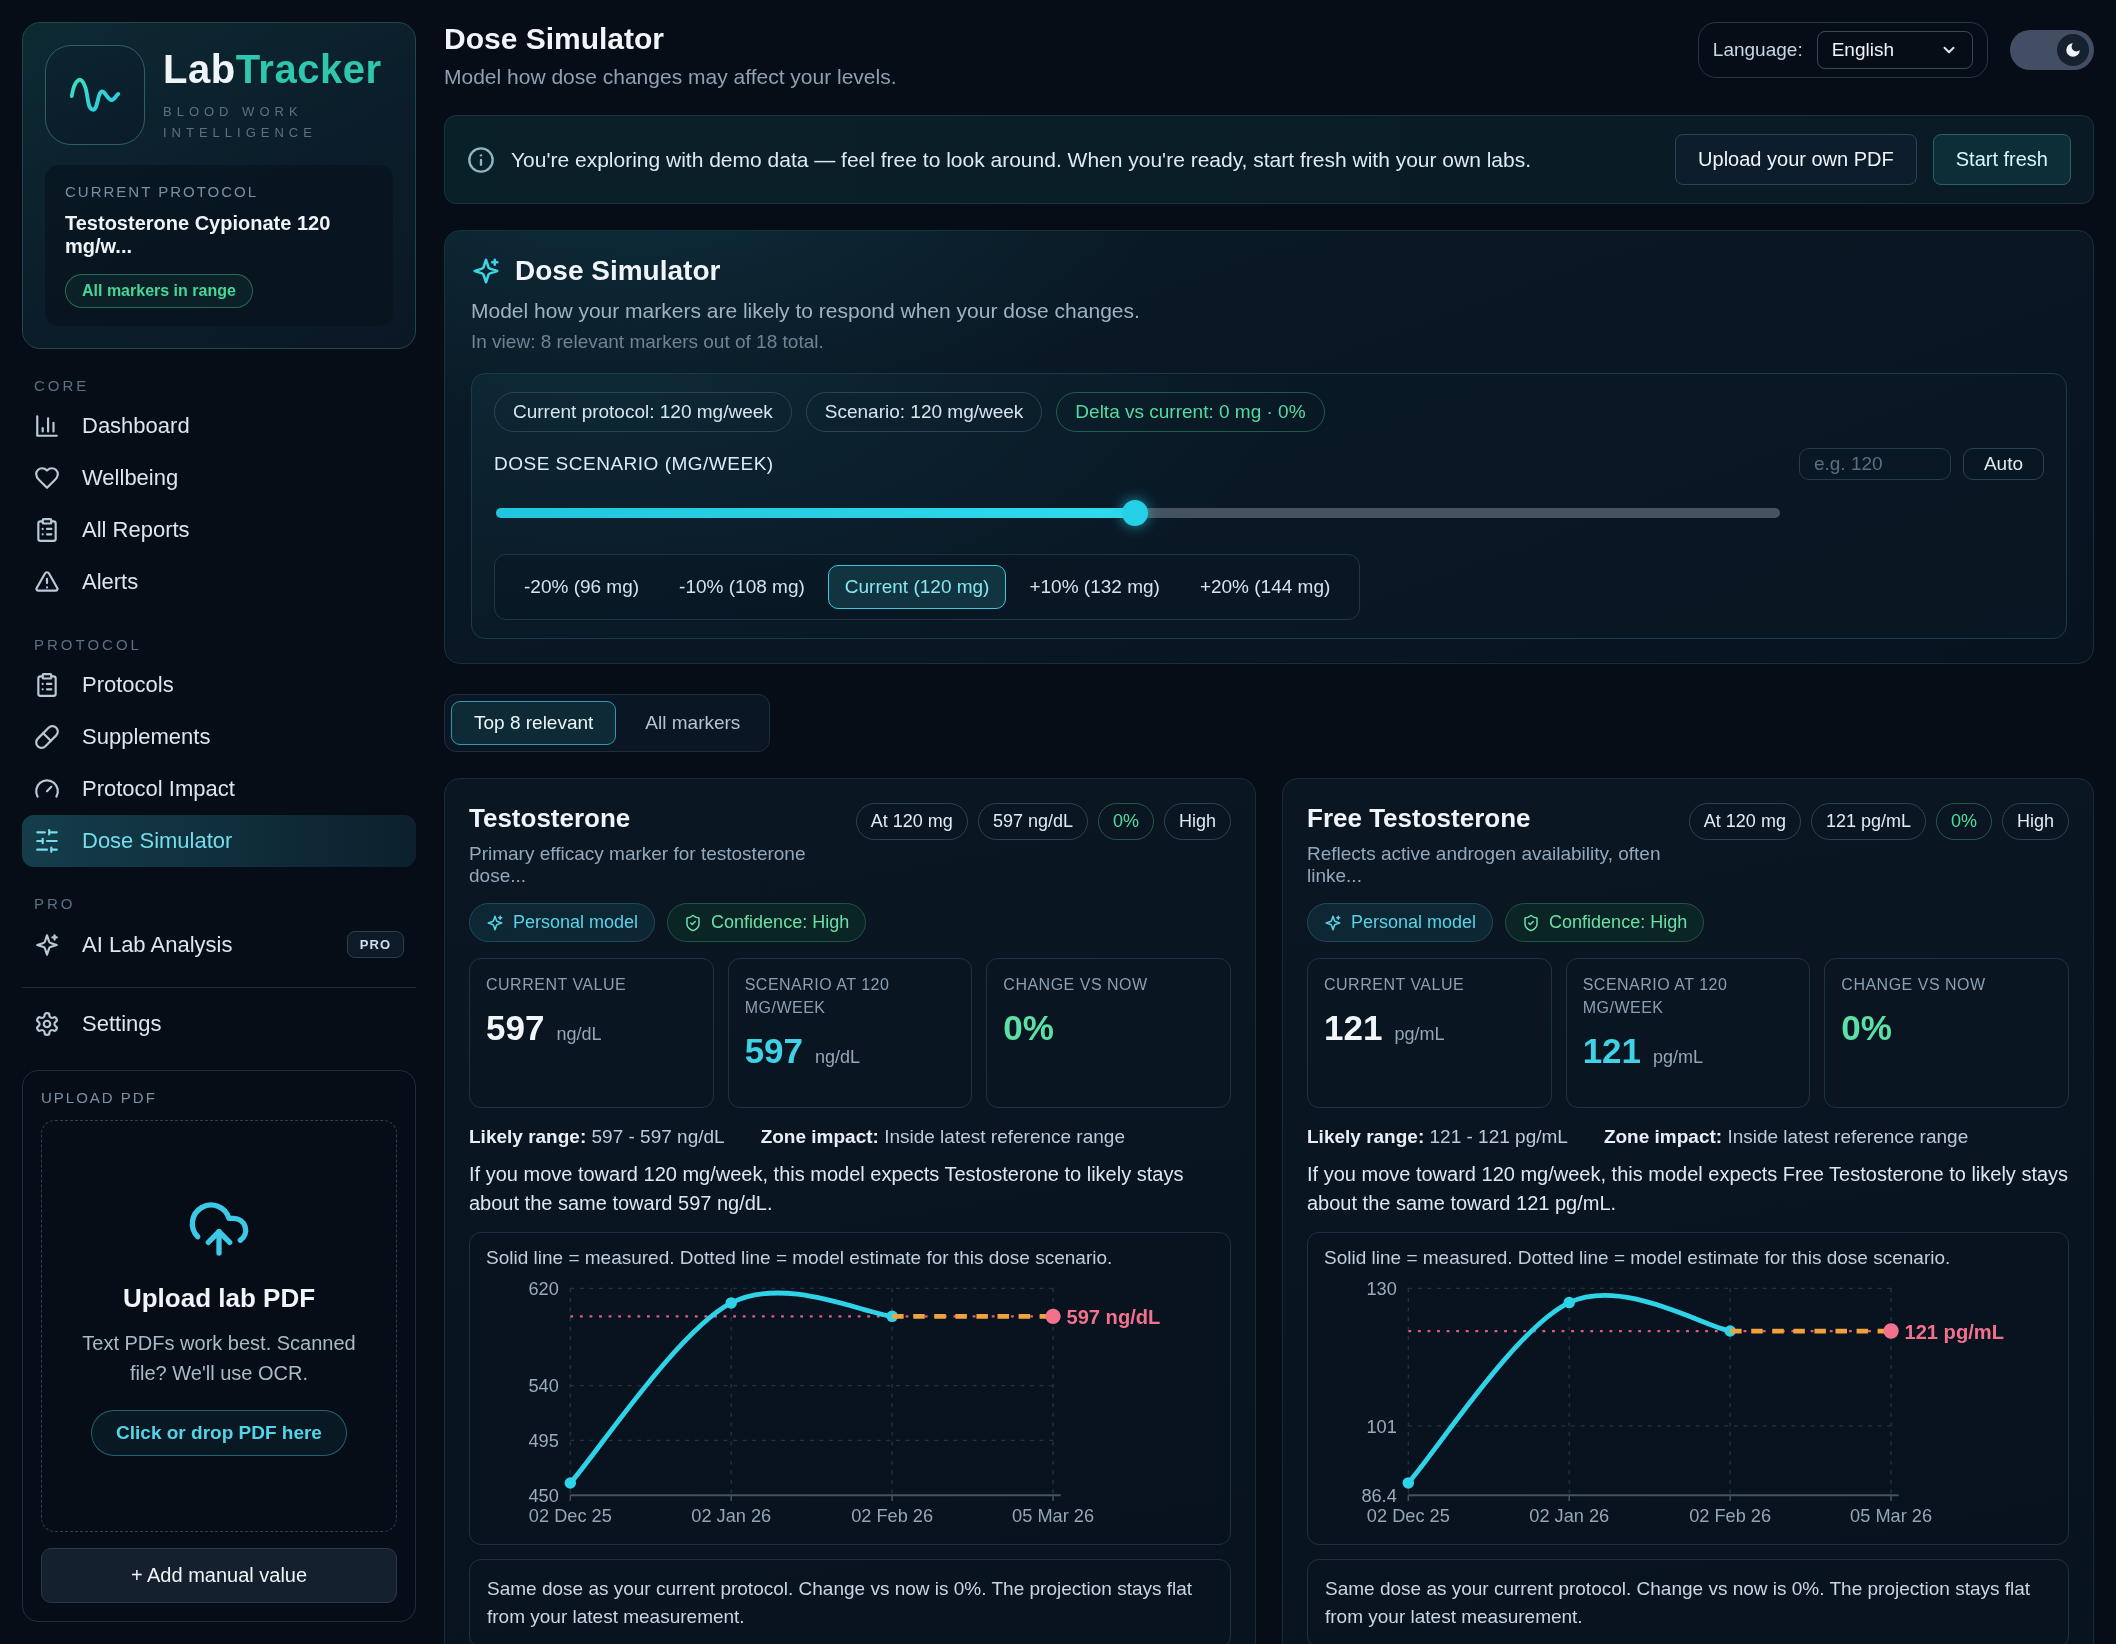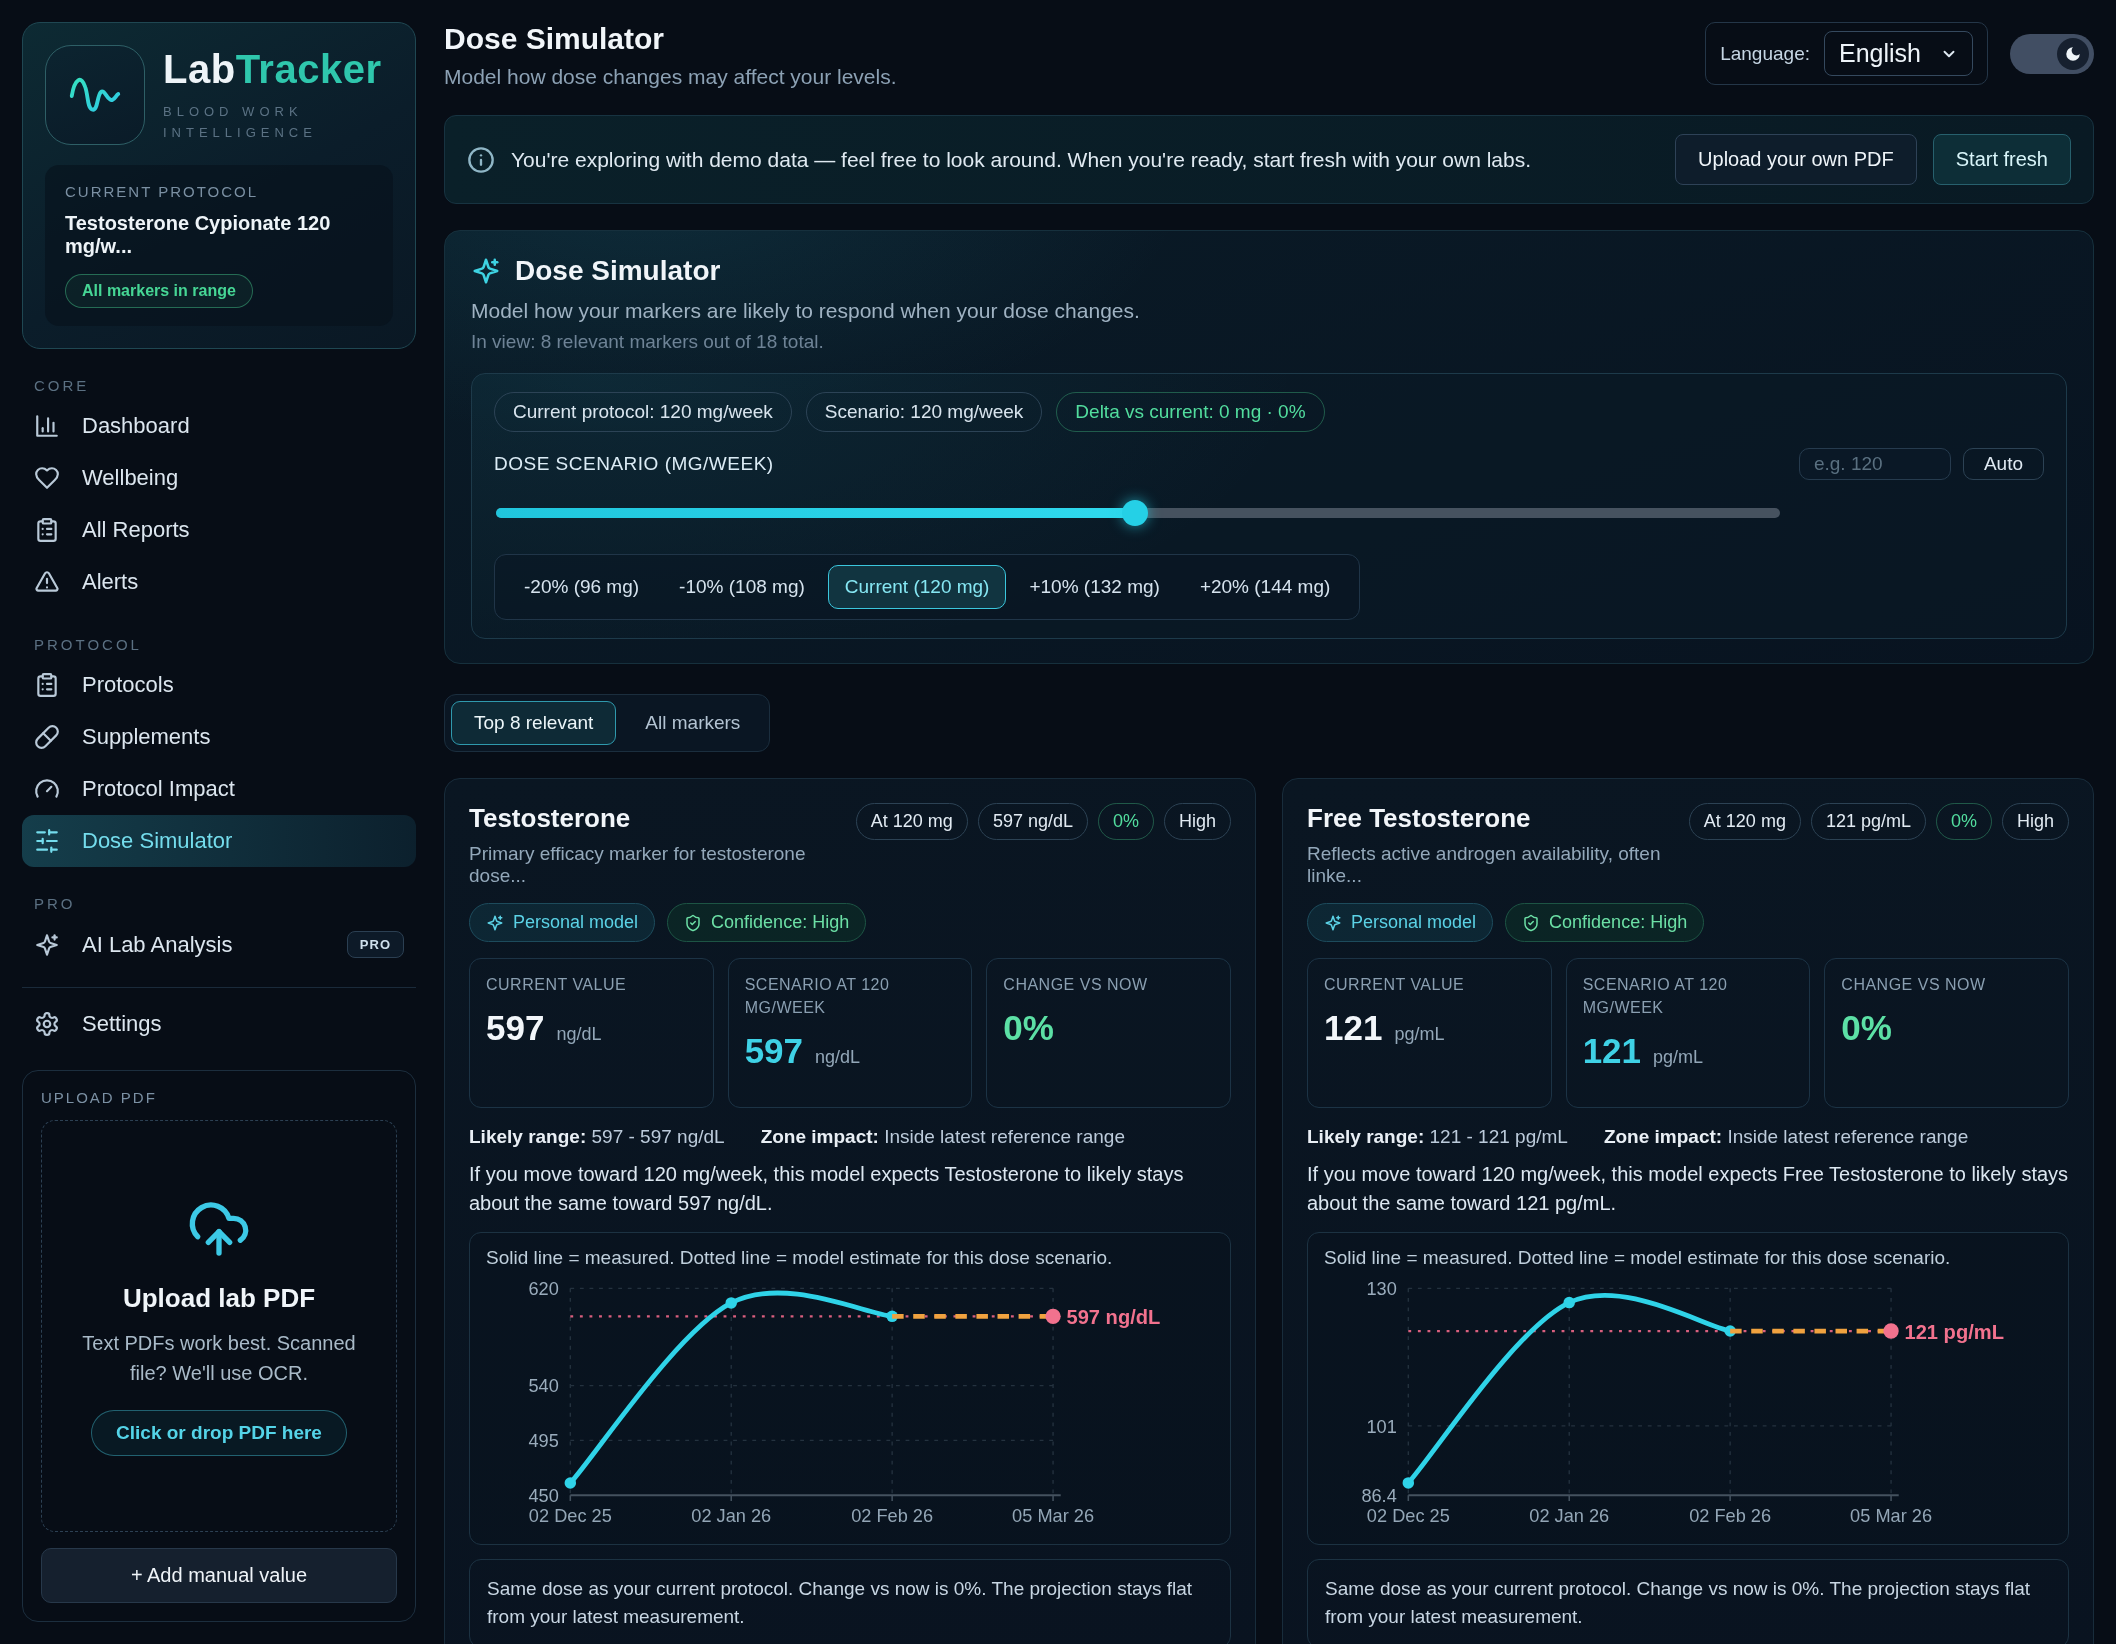--- a/index.html
+++ b/index.html
@@ -74,26 +74,26 @@
   }
 
   
   .main { flex:1; min-width:0; }
   .header-row { display:flex; justify-content:space-between; align-items:flex-start; }
   .page-title { font-size:30px; font-weight:bold; color:#f1f5f9; }
   .page-subtitle { margin-top:9px; font-size:21px; color:#8ca1b4; }
   .header-right { display:flex; align-items:center; gap:22px; }
   .lang-pill {
     display:flex; align-items:center; gap:14px; border:1px solid #243648;
-    border-radius:10px; padding:8px 14px;
+    border-radius:18px; padding:8px 14px;
   }
   .lang-label { font-size:19px; color:#c6d6e4; }
   .lang-select {
-    display:flex; align-items:center; gap:19px; border:1px solid #35495e; border-radius:8px;
-    padding:7px 14px; font-size:25px; color:#eef4f9; cursor:pointer;
+    display:flex; align-items:center; gap:46px; border:1px solid #35495e; border-radius:8px;
+    padding:7px 14px; font-size:19px; color:#eef4f9; cursor:pointer;
   }
   .theme-toggle { width:84px; height:40px; border-radius:999px; background:#414e63; position:relative; cursor:pointer; }
   .theme-knob {
     position:absolute; top:4px; right:5px; width:32px; height:32px; border-radius:50%;
     background:#16202f; display:flex; align-items:center; justify-content:center;
   }
 
   .banner {
     margin-top:26px; display:flex; align-items:center; gap:16px;
     border:1px solid #173341; border-radius:12px; padding:18px 22px;

